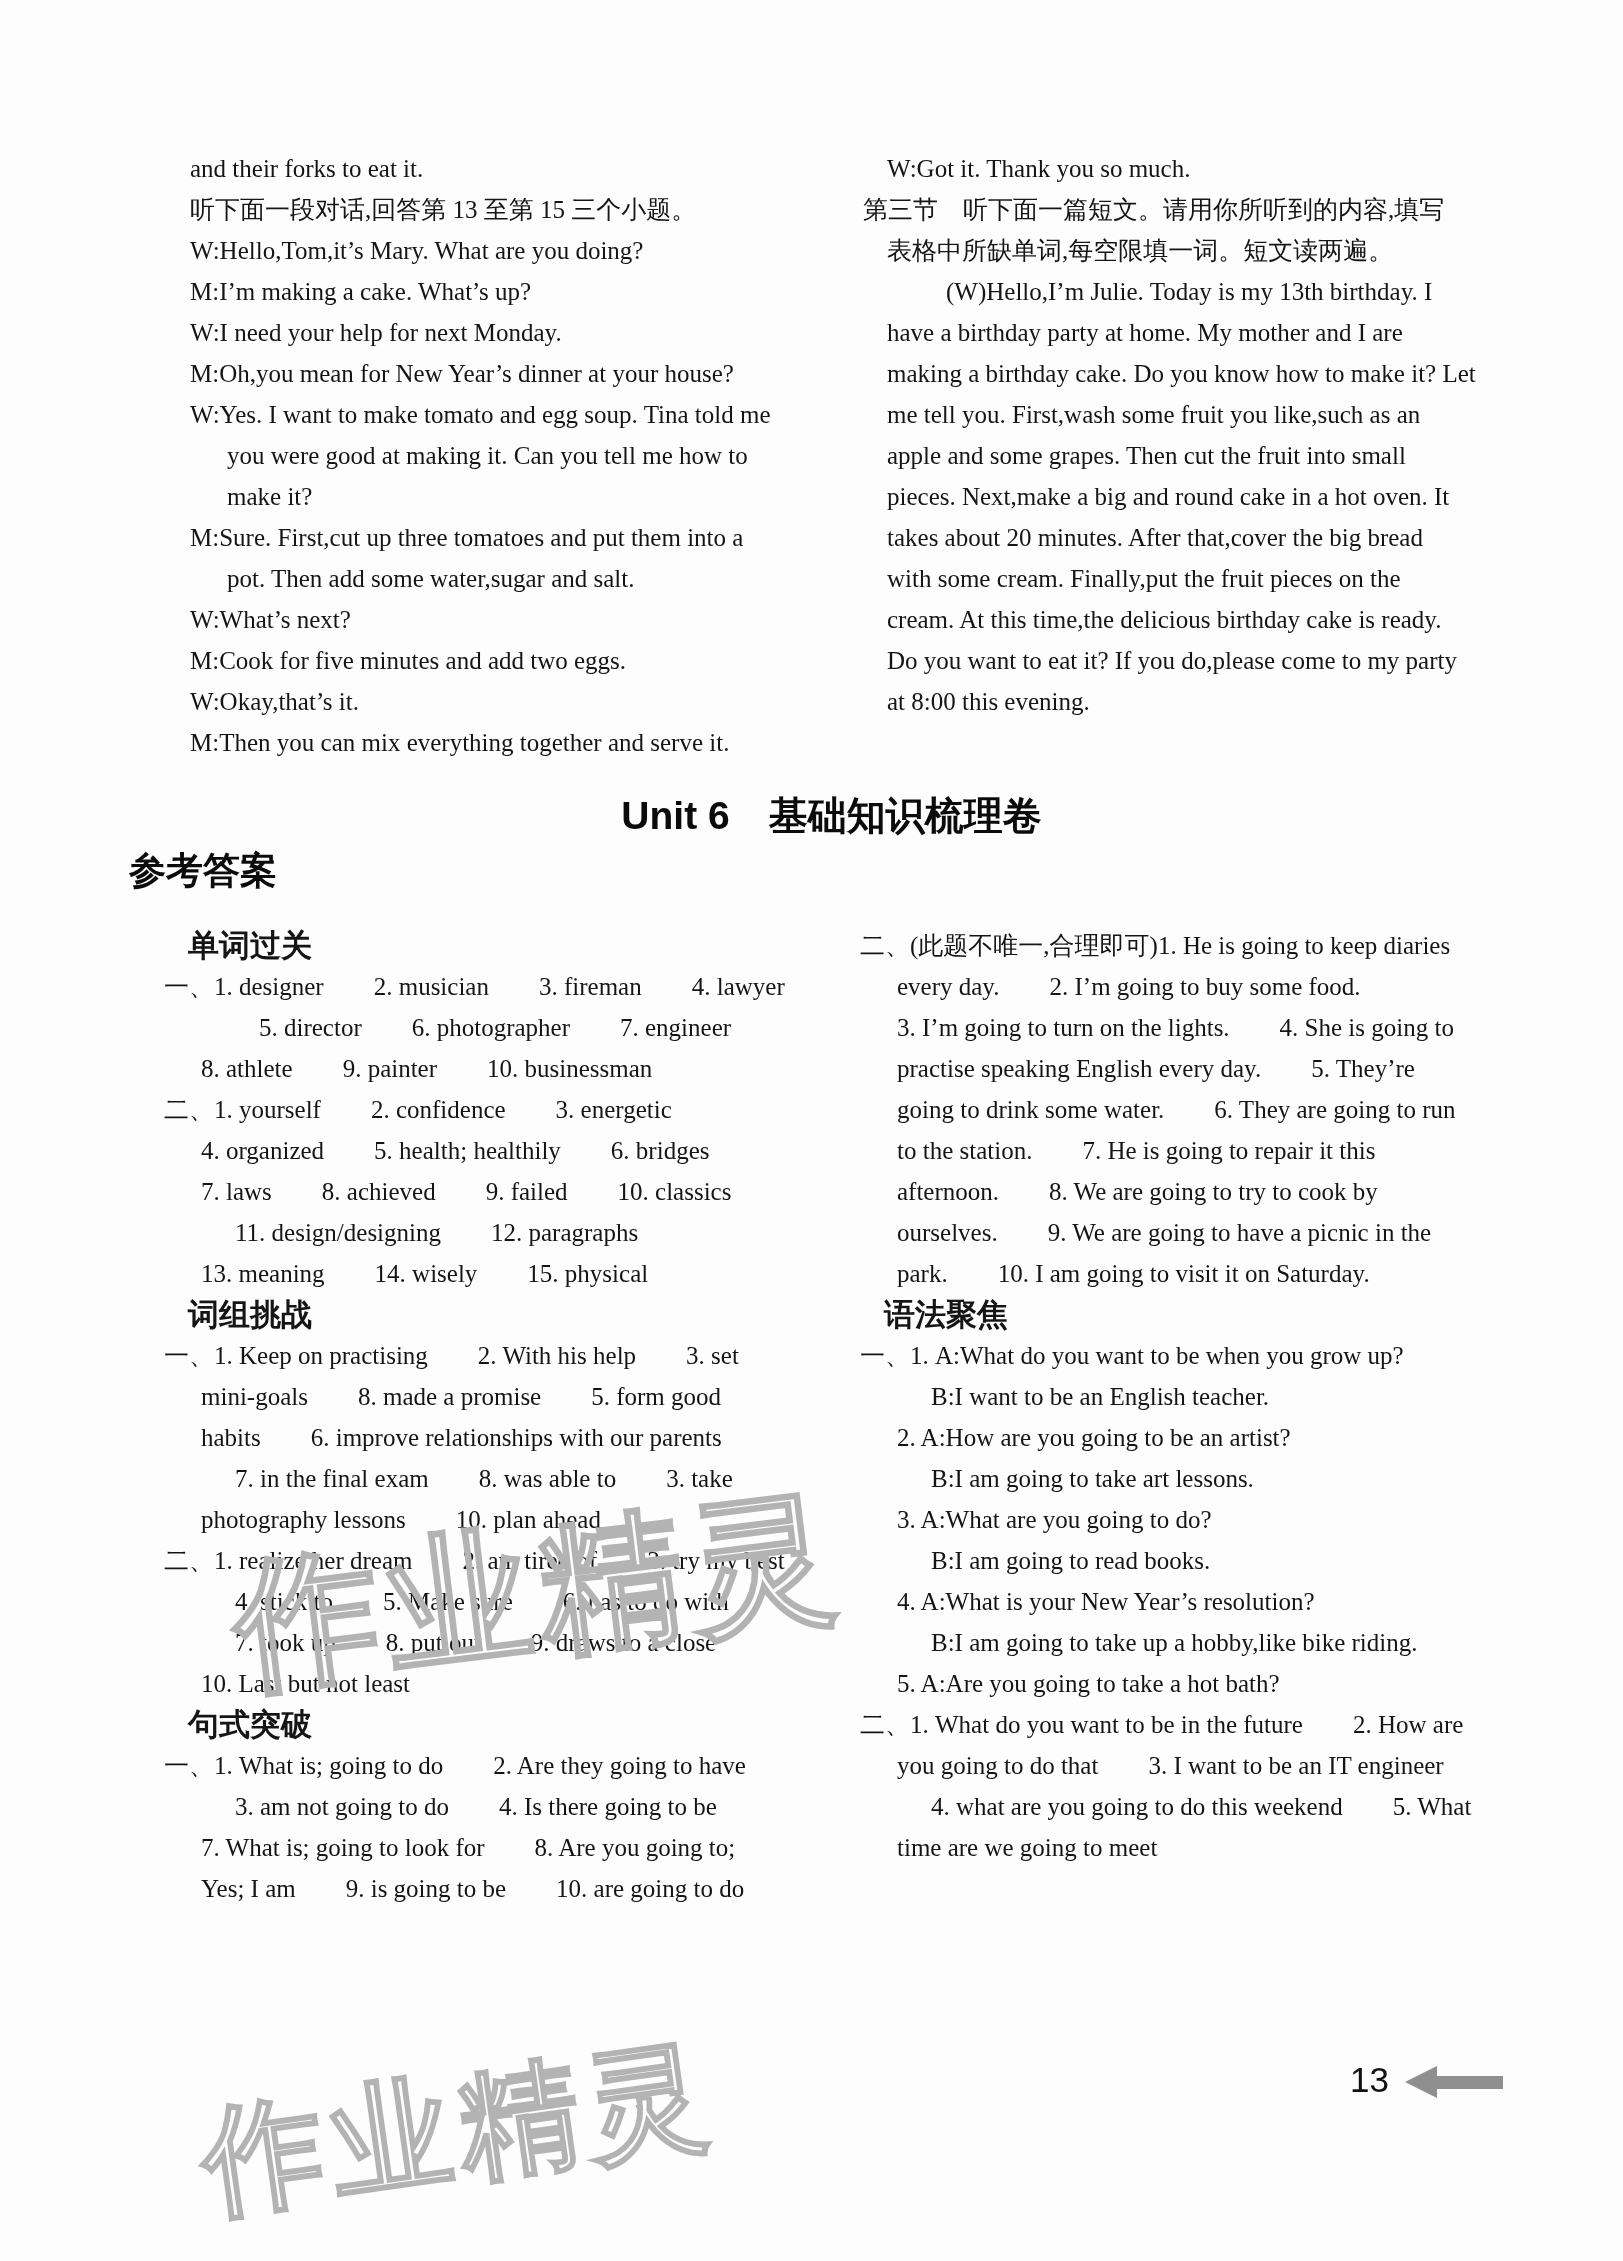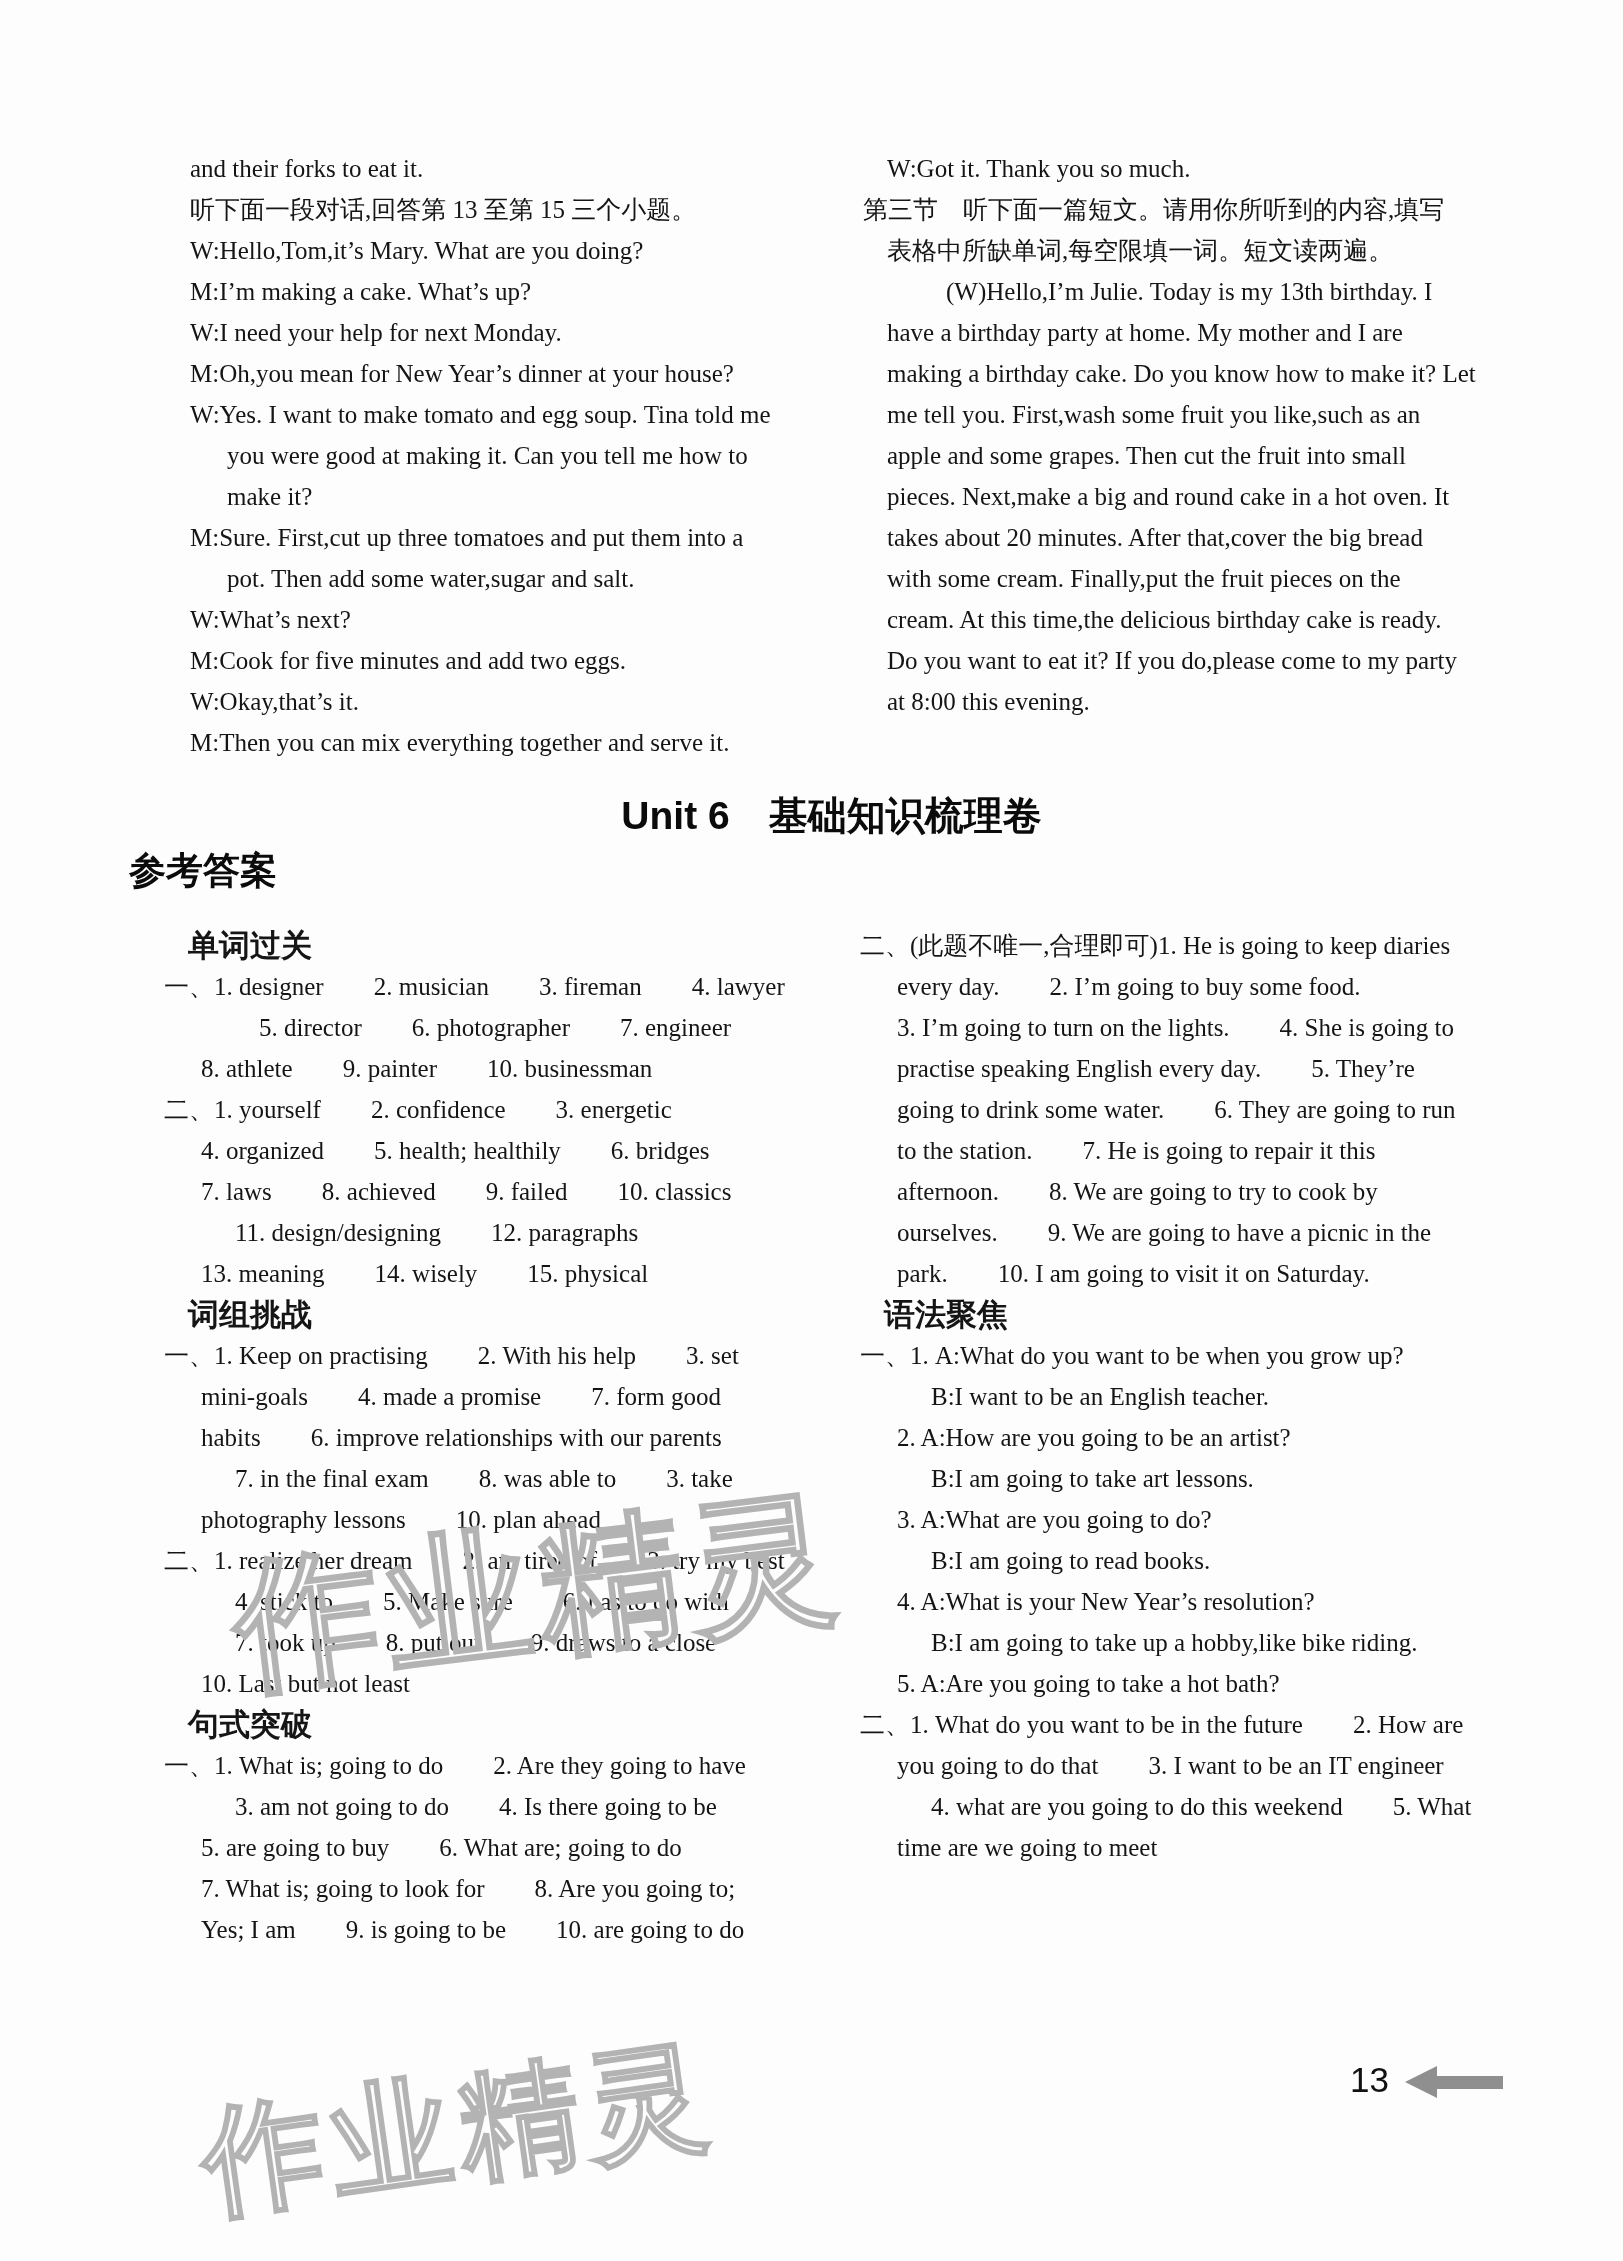--- a/index.html
+++ b/index.html
@@ -120,32 +120,31 @@
       <div class="ln">一、1. designer　　2. musician　　3. fireman　　4. lawyer</div>
       <div class="ln i3">5. director　　6. photographer　　7. engineer</div>
       <div class="ln i1">8. athlete　　9. painter　　10. businessman</div>
       <div class="ln">二、1. yourself　　2. confidence　　3. energetic</div>
       <div class="ln i1">4. organized　　5. health; healthily　　6. bridges</div>
       <div class="ln i1">7. laws　　8. achieved　　9. failed　　10. classics</div>
       <div class="ln i2">11. design/designing　　12. paragraphs</div>
       <div class="ln i1">13. meaning　　14. wisely　　15. physical</div>
       <div class="ln heading">词组挑战</div>
       <div class="ln">一、1. Keep on practising　　2. With his help　　3. set</div>
-      <div class="ln i1">mini-goals　　4. made a promise　　7. form good</div>
+      <div class="ln i1">mini-goals　　8. made a promise　　5. form good</div>
       <div class="ln i1">habits　　6. improve relationships with our parents</div>
       <div class="ln i2">7. in the final exam　　8. was able to　　3. take</div>
       <div class="ln i1">photography lessons　　10. plan ahead</div>
       <div class="ln">二、1. realize her dream　　2. am tired of　　3. try my best</div>
       <div class="ln i2">4. stick to　　5. Make sure　　6. has to do with</div>
       <div class="ln i2">7. took up　　8. put out　　9. draws to a close</div>
       <div class="ln i1">10. Last but not least</div>
       <div class="ln heading">句式突破</div>
       <div class="ln">一、1. What is; going to do　　2. Are they going to have</div>
       <div class="ln i2">3. am not going to do　　4. Is there going to be</div>
-      <div class="ln i1">5. are going to buy　　6. What are; going to do</div>
       <div class="ln i1">7. What is; going to look for　　8. Are you going to;</div>
       <div class="ln i1">Yes; I am　　9. is going to be　　10. are going to do</div>
     </div>
 
     <div class="block answers-right">
       <div class="ln">二、(此题不唯一,合理即可)1. He is going to keep diaries</div>
       <div class="ln i1">every day.　　2. I’m going to buy some food.</div>
       <div class="ln i1">3. I’m going to turn on the lights.　　4. She is going to</div>
       <div class="ln i1">practise speaking English every day.　　5. They’re</div>
       <div class="ln i1">going to drink some water.　　6. They are going to run</div>

